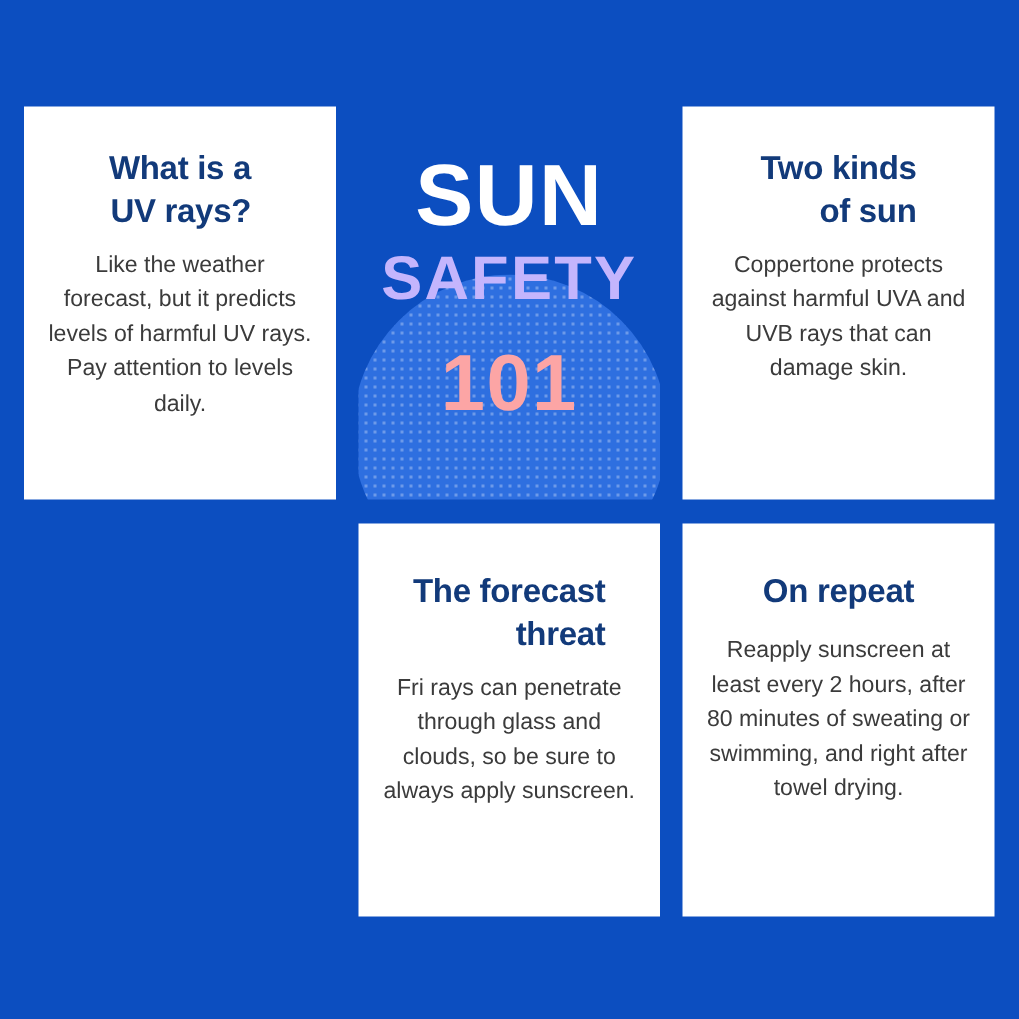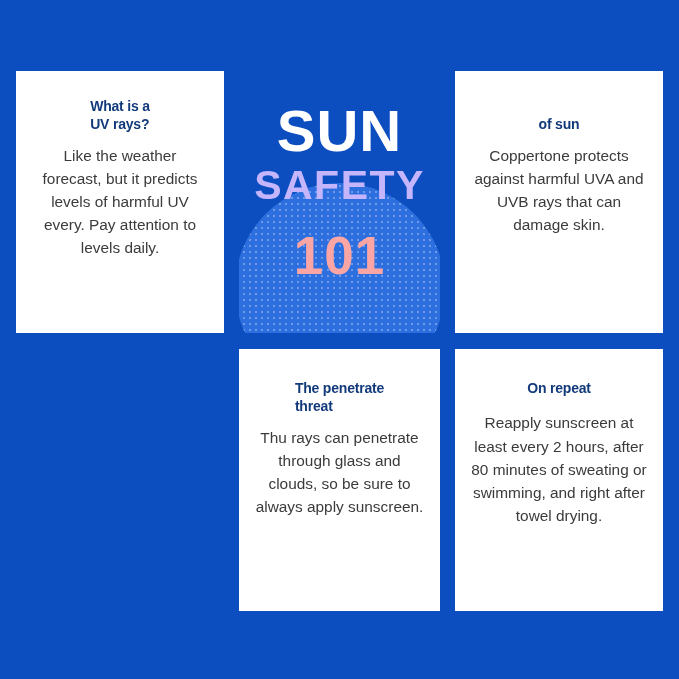--- a/index.html
+++ b/index.html
@@ -34,24 +34,24 @@
   .card {
     background: #ffffff;
     box-sizing: border-box;
     padding: 26px 16px 18px 16px;
     display: flex;
     flex-direction: column;
     align-items: center;
   }
   .card-title {
     color: #123a7a;
-    font-size: 14px;
+    font-size: 22px;
     font-weight: bold;
     line-height: 1.32;
-    text-align: left;
+    text-align: right;
     margin: 0 0 10px 0;
     letter-spacing: -0.2px;
   }
   .card-body {
     color: #3b3b3b;
     font-size: 15.4px;
     line-height: 1.5;
     text-align: center;
     margin: 0;
   }
@@ -125,47 +125,47 @@
 <body>
 
 <div class="poster">
   <div class="grid">
 
     <div class="card cell-tl">
       <h2 class="card-title">
         <span>What is a</span><br>
         <span>UV rays?</span>
       </h2>
-      <p class="card-body">Like the weather forecast, but it predicts levels of harmful UV every. Pay attention to levels daily.</p>
+      <p class="card-body">Like the weather forecast, but it predicts levels of harmful UV rays. Pay attention to levels daily.</p>
     </div>
 
     <div class="hero">
       <div class="hero-sun"></div>
       <div class="hero-inner">
         <div class="hero-line1">SUN</div>
         <div class="hero-line2">SAFETY</div>
         <div class="hero-101">101</div>
       </div>
     </div>
 
     <div class="card cell-tr">
       <h2 class="card-title">
-        <br>
+        <span>Two kinds</span><br>
         <span>of sun</span>
       </h2>
       <p class="card-body">Coppertone protects against harmful UVA and UVB rays that can damage skin.</p>
     </div>
 
 
     <div class="card cell-bc">
       <h2 class="card-title">
-        <span>The penetrate</span><br>
+        <span>The forecast</span><br>
         <span>threat</span>
       </h2>
-      <p class="card-body">Thu rays can penetrate through glass and clouds, so be sure to always apply sunscreen.</p>
+      <p class="card-body">Fri rays can penetrate through glass and clouds, so be sure to always apply sunscreen.</p>
     </div>
 
     <div class="card cell-br">
       <h2 class="card-title">
         <span>On repeat</span>
       </h2>
       <p class="card-body">Reapply sunscreen at least every 2 hours, after 80 minutes of sweating or swimming, and right after towel drying.</p>
     </div>
 
   </div>

